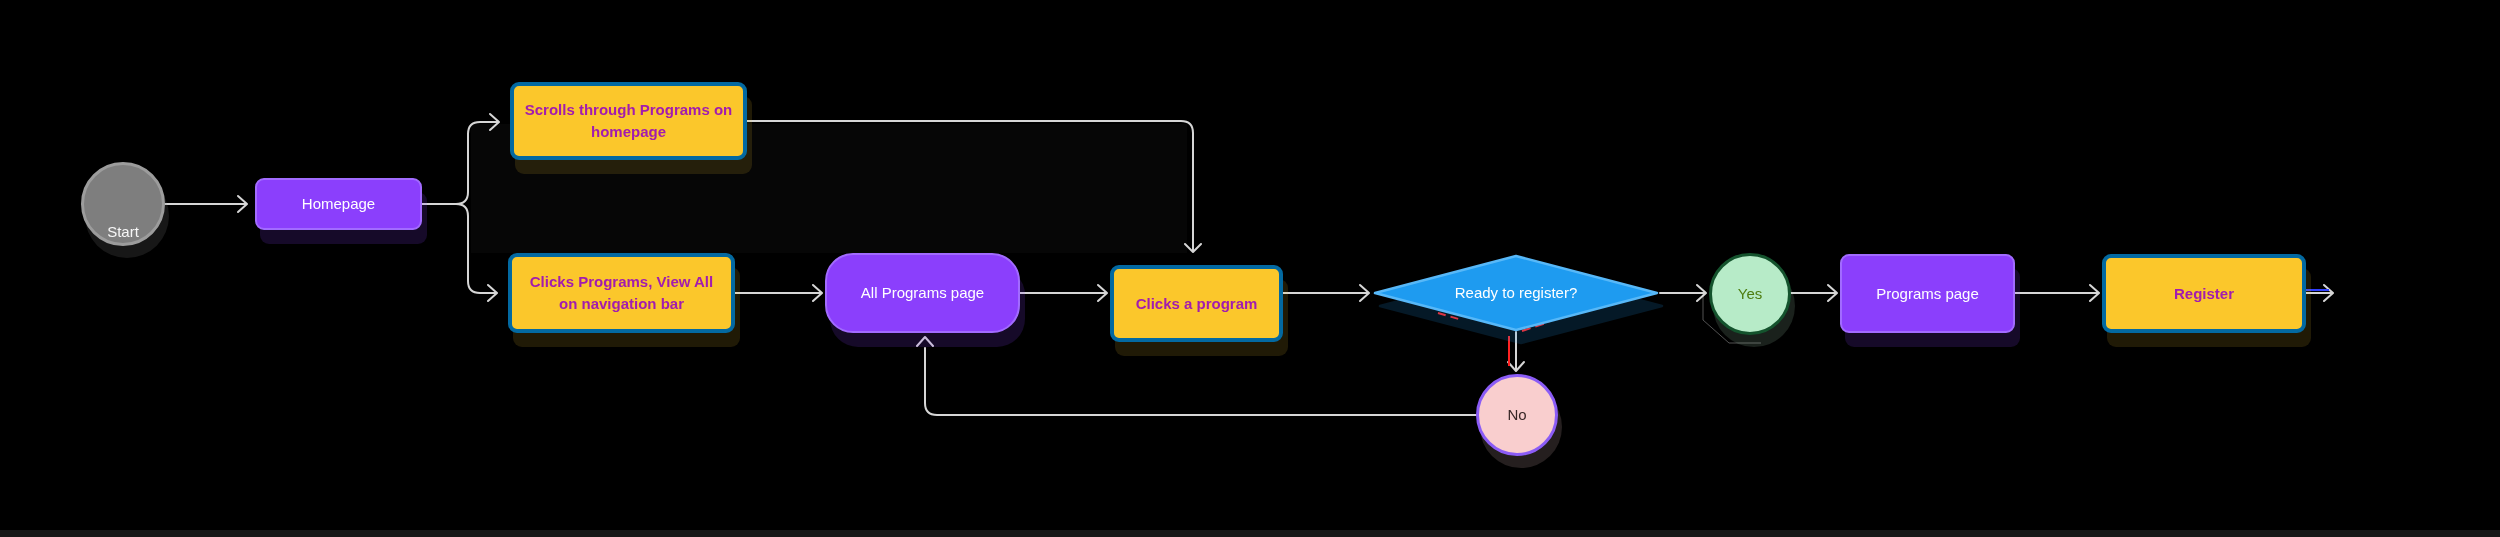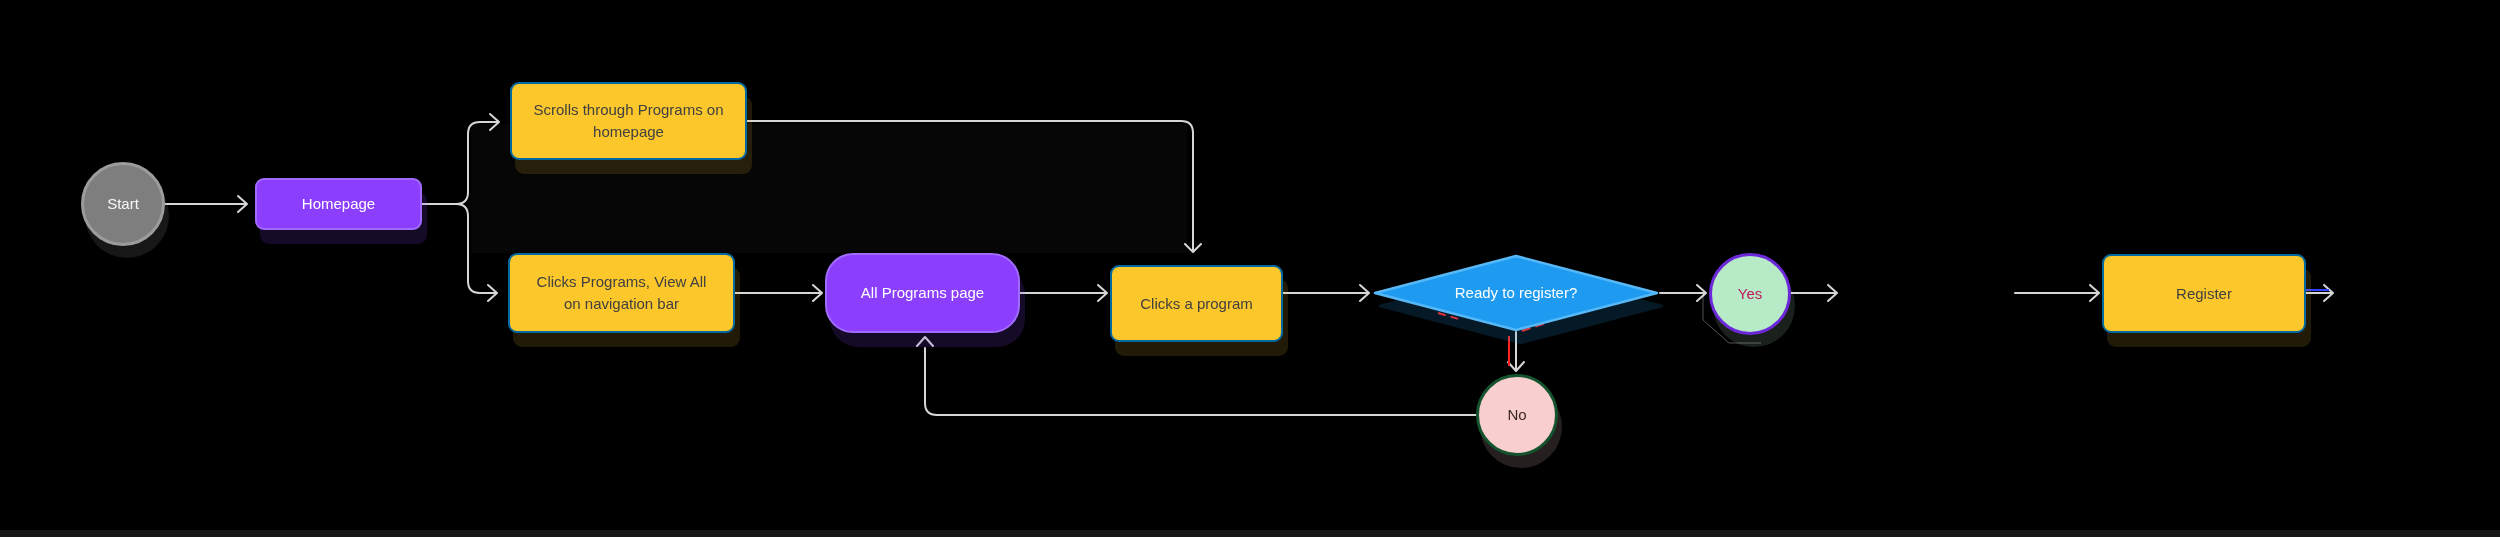--- a/index.html
+++ b/index.html
@@ -74,61 +74,62 @@
     padding: 4px 10px;
   }
   .purple {
     background: #8B3FFC;
     border: 2px solid #A26BFF;
     color: #FFFFFF;
     box-shadow: 5px 14px 0 rgba(139,63,252,0.16);
   }
   .yellow {
     background: #FBC72B;
-    border: 2px solid #0369a1;
-    color: #404040;
+    border: 4px solid #0369a1;
+    color: #a21caf;
     box-shadow: 5px 14px 0 rgba(251,199,43,0.13);
+    font-weight: bold;
   }
   .circle {
     border-radius: 50%;
   }
   .gray-circle {
     background: #7E7E7E;
     border: 3px solid #9C9C9C;
     color: #F7F7F7;
     box-shadow: 4px 12px 0 rgba(126,126,126,0.18);
   }
   .green-circle {
     background: #B7EBC8;
-    border: 3px solid #6d28d9;
-    color: #be185d;
+    border: 3px solid #14532d;
+    color: #4d7c0f;
     box-shadow: 4px 12px 0 rgba(183,235,200,0.14);
   }
   .pink-circle {
     background: #F9CECE;
-    border: 3px solid #14532d;
+    border: 3px solid #8b5cf6;
     color: #382626;
     box-shadow: 4px 12px 0 rgba(249,206,206,0.15);
   }
   .diamond-node {
     background: transparent;
     color: #FFFFFF;
   }
   .diamond-node svg {
     position: absolute;
     left: 0; top: 0;
     filter: drop-shadow(5px 13px 0px rgba(30,155,240,0.16));
   }
   .diamond-node .node-label {
     position: relative;
     z-index: 1;
   }
 
   
-  #n-start    { left: 81px;   top: 162px; width: 84px;  height: 84px; }
+  #n-start    { left: 81px;   top: 162px; width: 84px;  height: 84px; align-items: flex-end; }
   #n-homepage { left: 255px;  top: 178px; width: 167px; height: 52px; }
   #n-scrolls  { left: 510px;  top: 82px;  width: 237px; height: 78px; }
   #n-clicksnav{ left: 508px;  top: 253px; width: 227px; height: 80px; }
   #n-allprog  { left: 825px;  top: 253px; width: 195px; height: 80px; border-radius: 28px; }
   #n-clickprog{ left: 1110px; top: 255px; width: 173px; height: 77px; margin-top: 10px; }
   #n-decision { left: 1372px; top: 254px; width: 288px; height: 78px; text-align: right; }
   #n-yes      { left: 1709px; top: 253px; width: 82px;  height: 82px; }
   #n-progpage { left: 1840px; top: 254px; width: 175px; height: 79px; }
   #n-register { left: 2102px; top: 254px; width: 204px; height: 79px; }
   #n-end      { left: 2336px; top: 255px; width: 82px;  height: 82px; }
@@ -193,20 +194,23 @@
     <svg width="288" height="78" viewBox="0 0 288 78">
       <polygon points="144,2 285,39 144,76 3,39" fill="#1E9BF0" stroke="#57B8F8" stroke-width="2.5" stroke-linejoin="round"></polygon>
     </svg>
     <span class="node-label">Ready to register?</span>
   </div>
 
   <div id="n-yes" class="node circle green-circle">
     <span class="node-label">Yes</span>
   </div>
 
+  <div id="n-progpage" class="node rect purple">
+    <span class="node-label">Programs page</span>
+  </div>
 
   <div id="n-register" class="node rect yellow">
     <span class="node-label">Register</span>
   </div>
 
 
   <div id="n-no" class="node circle pink-circle">
     <span class="node-label">No</span>
   </div>
 

